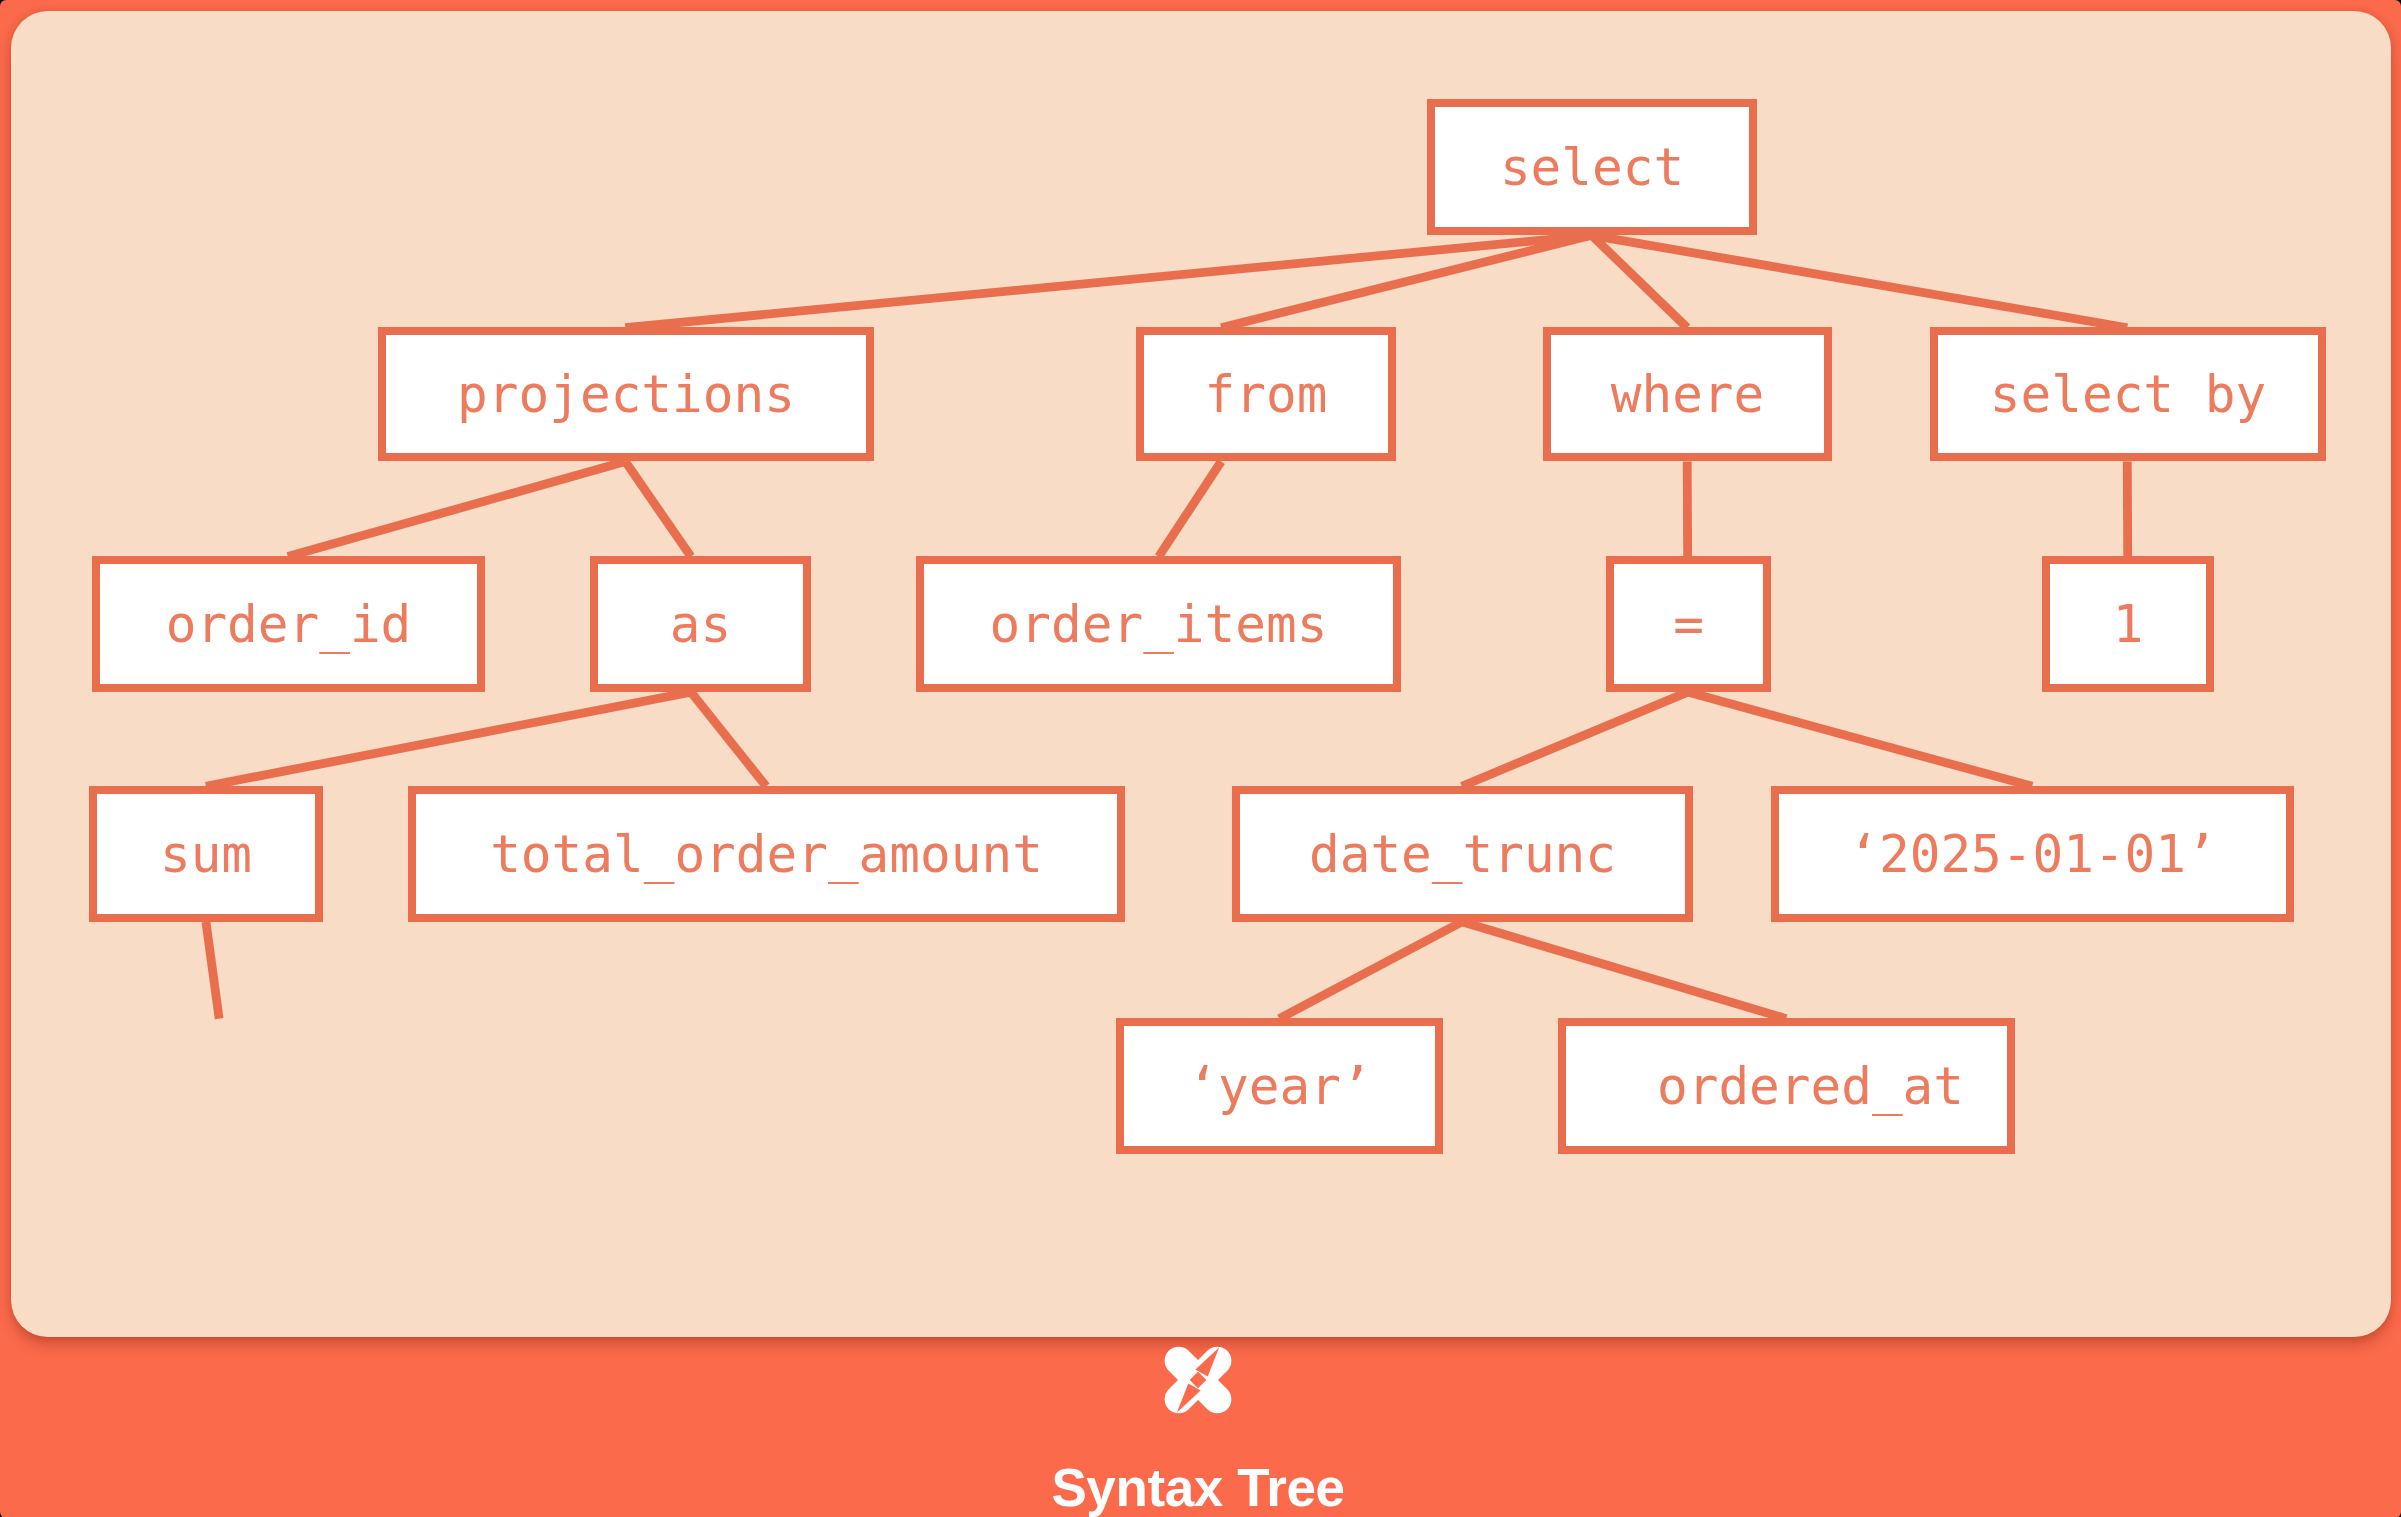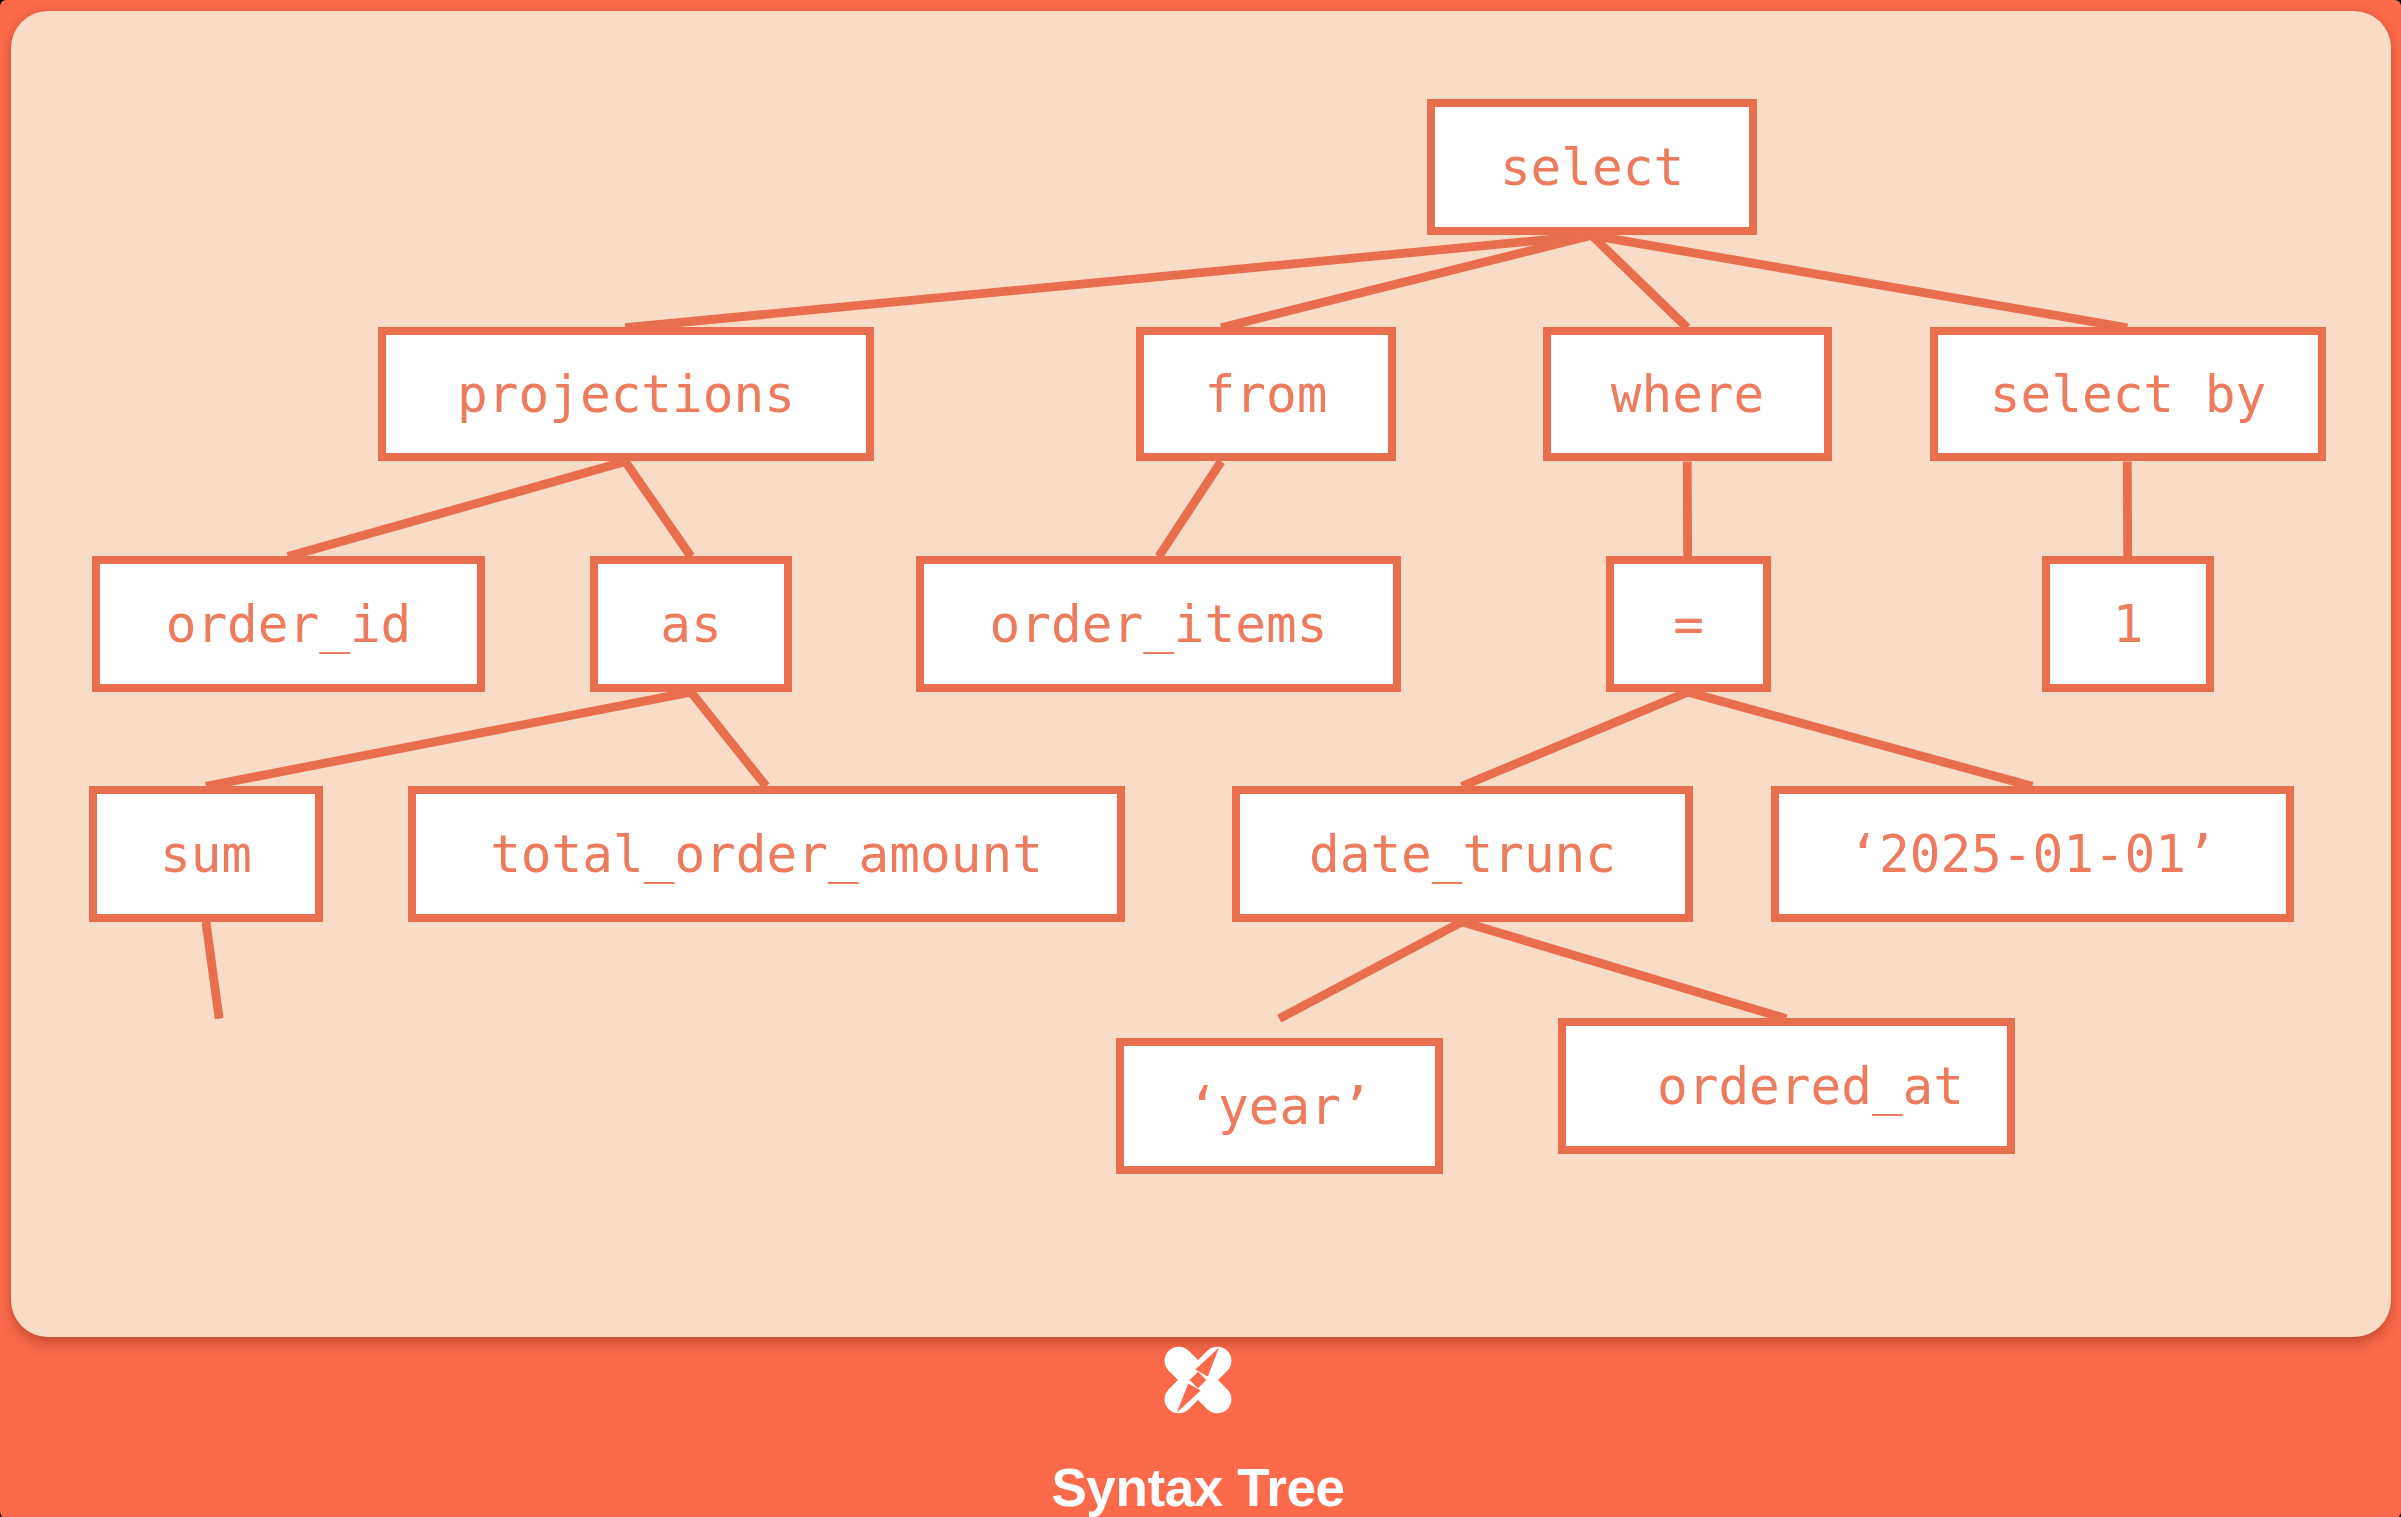--- a/index.html
+++ b/index.html
@@ -75,29 +75,29 @@
       <line x1="1661" y1="1047" x2="2029.5" y2="1157"></line>
     </svg>
 
   <div class="nodes">
       <div class="node" style="left: 1427px; top: 99px; width: 330px; height: 136px;">select</div>
       <div class="node" style="left: 378px; top: 327px; width: 496px; height: 134px;">projections</div>
       <div class="node" style="left: 1092px; top: 327px; width: 260px; height: 134px; margin-left: 44px;">from</div>
       <div class="node" style="left: 1543px; top: 327px; width: 289px; height: 134px;">where</div>
       <div class="node" style="left: 1930px; top: 327px; width: 396px; height: 134px;">select by</div>
       <div class="node" style="left: 92px; top: 556px; width: 393px; height: 136px;">order_id</div>
-      <div class="node" style="left: 590px; top: 556px; width: 202px; height: 136px;">as</div>
+      <div class="node" style="left: 590px; top: 556px; width: 221px; height: 136px;">as</div>
       <div class="node" style="left: 916px; top: 556px; width: 485px; height: 136px;">order_items</div>
       <div class="node" style="left: 1606px; top: 556px; width: 165px; height: 136px;">=</div>
       <div class="node" style="left: 2042px; top: 556px; width: 172px; height: 136px;">1</div>
       <div class="node" style="left: 89px; top: 786px; width: 234px; height: 136px;">sum</div>
       <div class="node" style="left: 408px; top: 786px; width: 717px; height: 136px;">total_order_amount</div>
       <div class="node" style="left: 1232px; top: 786px; width: 461px; height: 136px;">date_trunc</div>
       <div class="node" style="left: 1771px; top: 786px; width: 523px; height: 136px;">‘2025-01-01’</div>
-      <div class="node" style="left: 1116px; top: 1018px; width: 327px; height: 136px; margin-top: 20px;">‘year’</div>
+      <div class="node" style="left: 1116px; top: 1018px; width: 327px; height: 136px;">‘year’</div>
       <div class="node" style="left: 1558px; top: 1018px; width: 457px; height: 136px; padding-left: 48px;">ordered_at</div>
     </div>
 
   <div class="footer">
     <svg class="logo" viewBox="0 0 100 100" xmlns="http://www.w3.org/2000/svg">
       <rect class="lg-w" x="3" y="34" width="94" height="32" rx="16" transform="rotate(45 50 50)"></rect>
       <rect class="lg-w" x="3" y="34" width="94" height="32" rx="16" transform="rotate(-45 50 50)"></rect>
       <polygon class="lg-o" points="47,38 74,13 61,46"></polygon>
       <polygon class="lg-o" points="53,62 26,87 39,54"></polygon>
       <polygon class="lg-o" points="50,40.5 59.5,50 50,59.5 40.5,50"></polygon>

